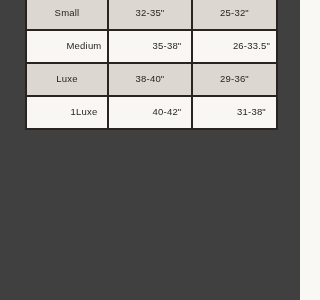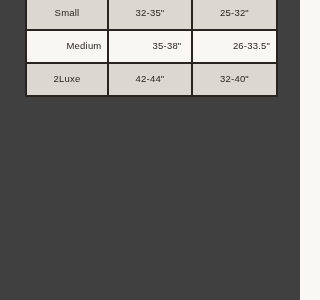--- a/index.html
+++ b/index.html
@@ -91,20 +91,25 @@
             <td class="cell-size">Small</td>
             <td class="cell-measure">32-35"</td>
             <td class="cell-measure">25-32"</td>
           </tr>
           <tr class="row-light">
             <td class="cell-size">Medium</td>
             <td class="cell-measure">35-38"</td>
             <td class="cell-measure">26-33.5"</td>
           </tr>
           <tr class="row-shaded">
-            <td class="cell-size">2Luxe</td>
-            <td class="cell-measure">42-44"</td>
-            <td class="cell-measure">32-40"</td>
+            <td class="cell-size">Luxe</td>
+            <td class="cell-measure">38-40"</td>
+            <td class="cell-measure">29-36"</td>
+          </tr>
+          <tr class="row-light">
+            <td class="cell-size">1Luxe</td>
+            <td class="cell-measure">40-42"</td>
+            <td class="cell-measure">31-38"</td>
           </tr>
         </tbody>
     </table>
   </div>
 </div>
 
 </body></html>

